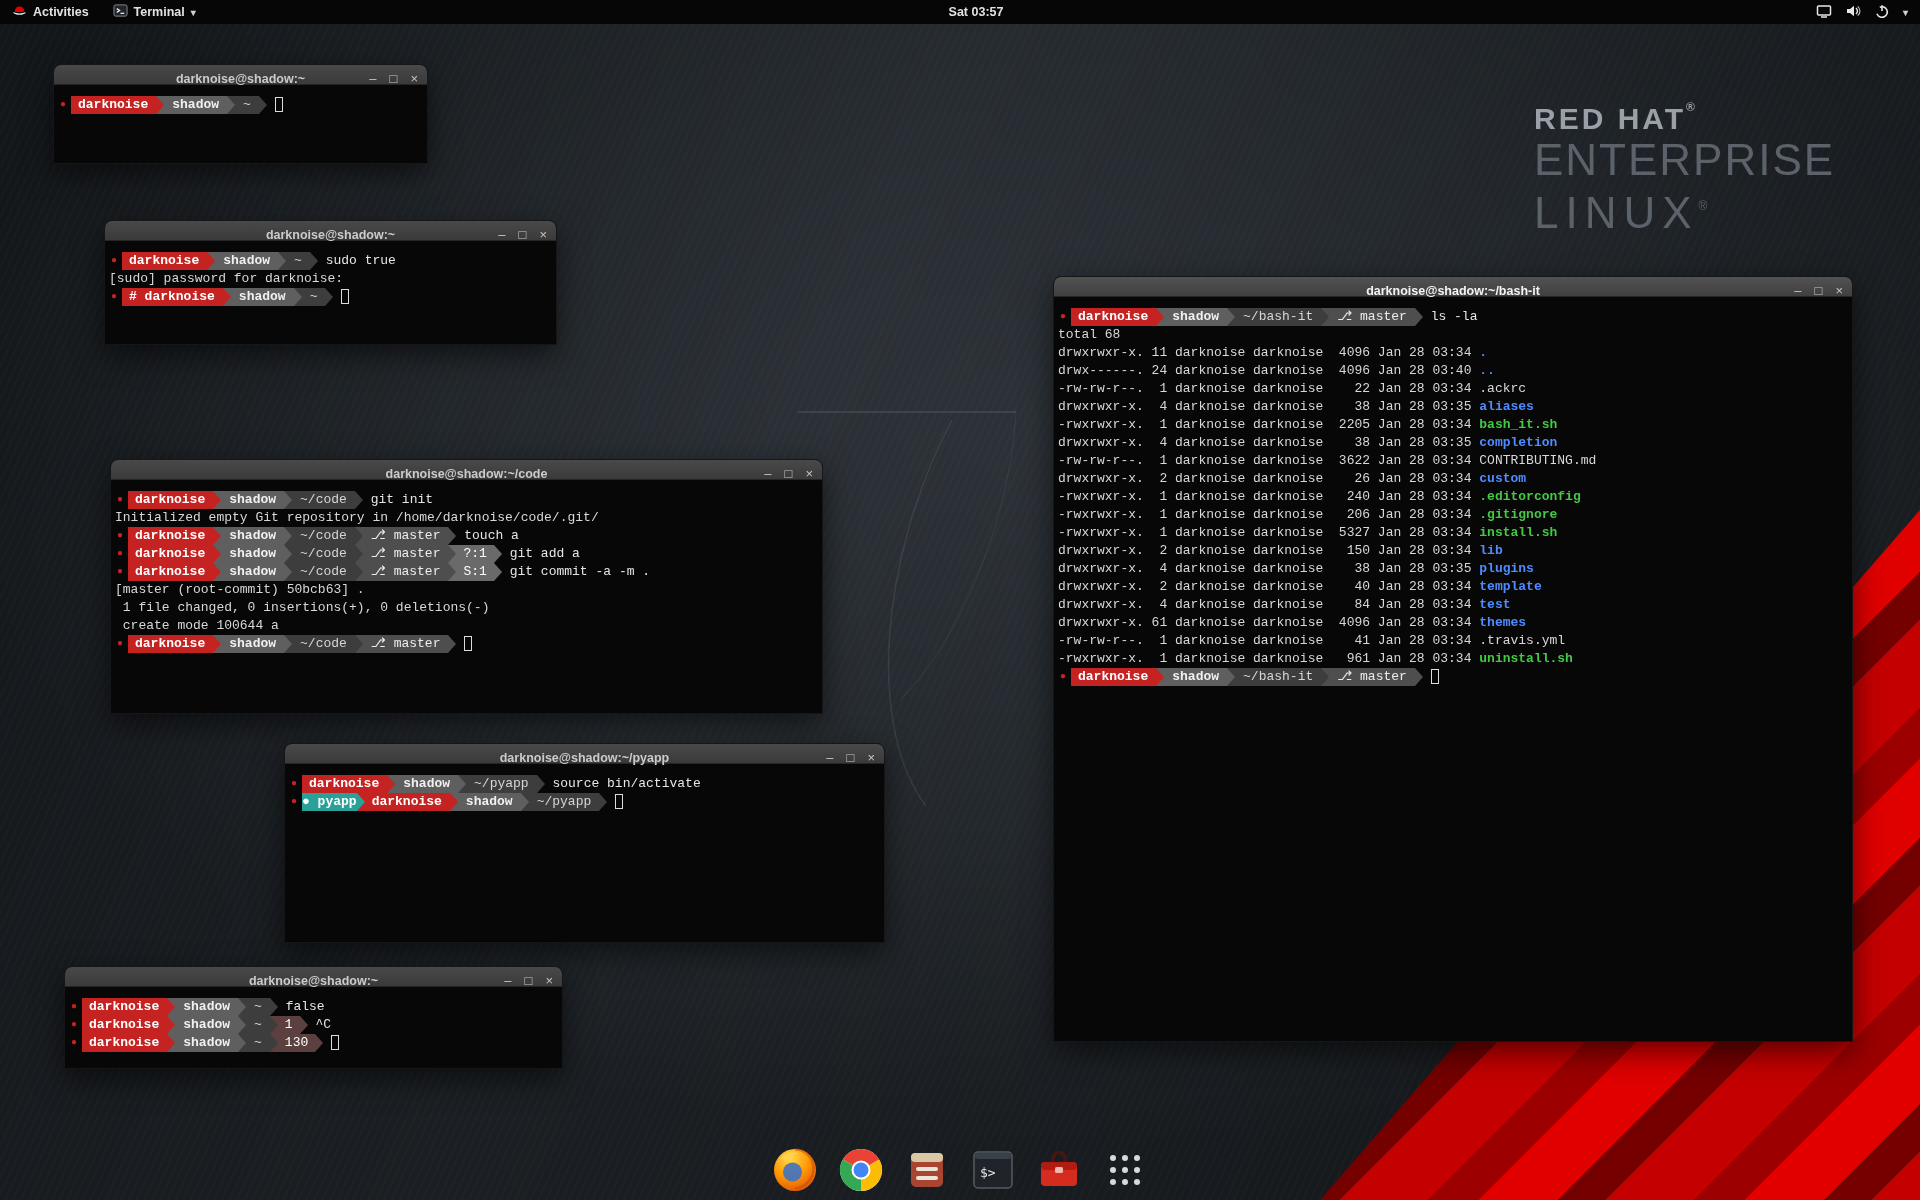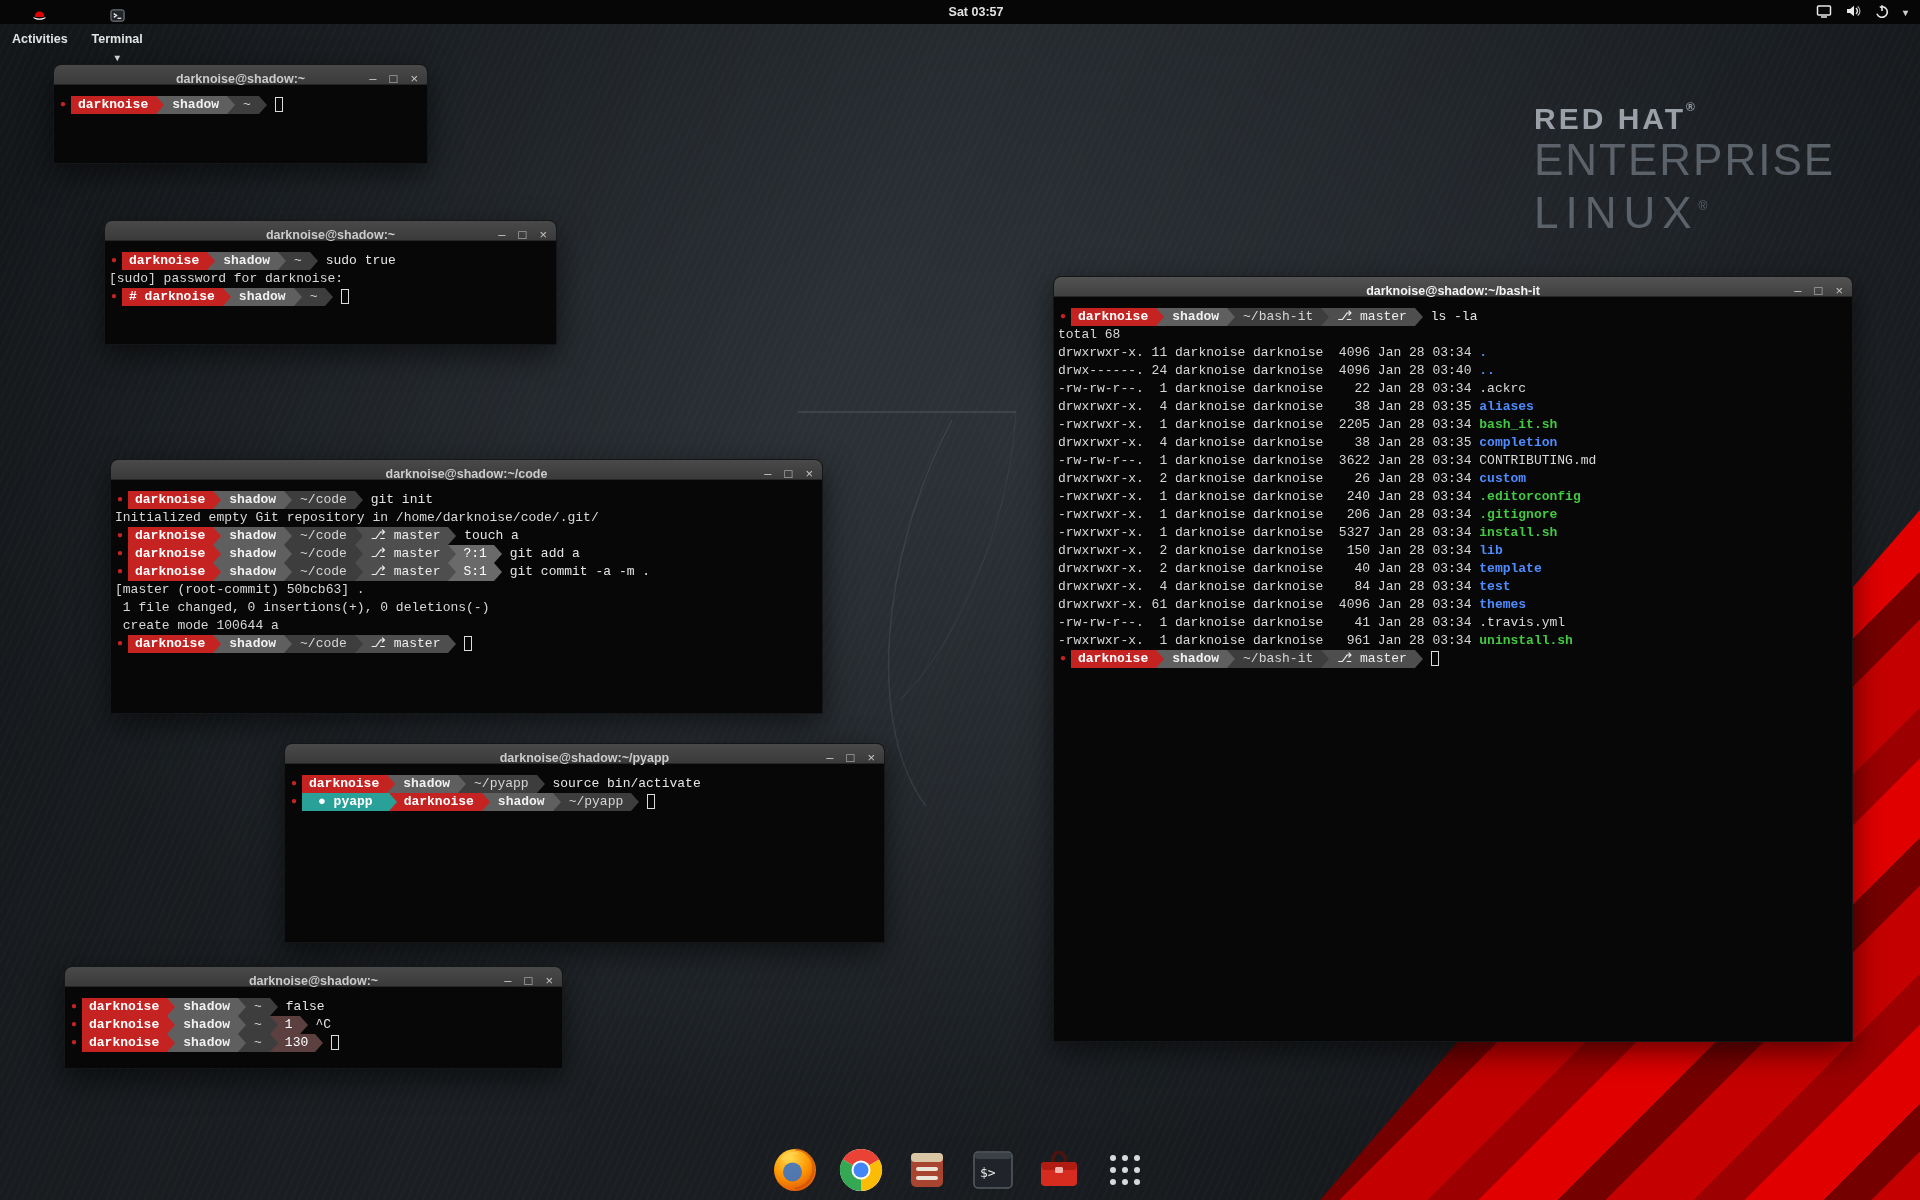--- a/index.html
+++ b/index.html
@@ -20,21 +20,21 @@
   
   #brand { position:absolute; left:1534px; top:100px; color:#99a0a7; user-select:none; }
   .brand-redhat { font-size:30px; font-weight:bold; letter-spacing:3px; color:#99a0a7; }
   .brand-big { font-size:44px; font-weight:400; color:#5b626a; letter-spacing:2px; line-height:47px; }
   .brand-linux { letter-spacing:7px; }
   #brand sup { font-size:12px; vertical-align:18px; }
 
   
   #topbar { position:absolute; top:0; left:0; right:0; height:24px; background:#060606;
     display:flex; align-items:center; z-index:60; color:#e2e2e2; font-size:12.5px; font-weight:bold; }
-  .tb-item { display:flex; align-items:center; gap:6px; padding:8px 12px; height:25px;flex-direction:column; }
+  .tb-item { display:flex; align-items:center; gap:6px; padding:8px 12px; height:25px; }
   #clock { position:absolute; left:50%; transform:translateX(-50%); line-height:24px;margin-left:16px; }
   #system-area { margin-left:auto; display:flex; align-items:center; gap:13px; padding-right:12px; }
   .caret { font-size:10px; color:#cfcfcf; }
 
   
   #windows-layer { position:absolute; inset:0; z-index:10; }
   .term-window { position:absolute; background:var(--terminal-bg,#070707);
     border:1px solid #141618; border-radius:8px 8px 2px 2px; overflow:hidden;
     box-shadow:0 10px 30px rgba(0,0,0,0.55); }
   .titlebar { height:20px; background:linear-gradient(#494949,#3a3a3a); border-bottom:1px solid #262626;
@@ -46,21 +46,21 @@
     padding:3px 0 0 4px; font-family:Liberation Mono, monospace; font-size:13px; color:var(--plain-fg,#d8d8d8); }
   .tline { white-space:pre; height:18px; line-height:18px; }
   .tk { display:inline-block; height:18px; line-height:18px; vertical-align:top; }
   .tk-hat   { color:var(--user-bg); padding:0 5px 0 2px; font-size:10px; }
   .tk-user  { background:var(--user-bg); color:#ffffff; font-weight:bold; padding:0 8px 0 7px; }
   .tk-host  { background:var(--host-bg); color:#f1f1f1; font-weight:bold; padding:0 8px; }
   .tk-path  { background:var(--path-bg); color:#d6d6d6; padding:0 8px; }
   .tk-git   { background:var(--git-bg);  color:#ededed; padding:0 8px; }
   .tk-gitst { background:var(--gitst-bg);color:#ffffff; padding:0 7px; }
   .tk-exit  { background:var(--exit-bg); color:#ffffff; padding:0 7px; }
-  .tk-venv  { background:var(--venv-bg); color:#ffffff; font-weight:bold; padding:0 16px; }
+  .tk-venv  { background:var(--venv-bg); color:#ffffff; font-weight:bold; padding:0 0; }
   .tk-plain { color:var(--plain-fg); }
   .tk-cmd   { color:var(--cmd-fg); }
   .tk-dir   { color:var(--dir-fg); font-weight:bold; }
   .tk-exec  { color:var(--exec-fg); font-weight:bold; }
   .tk-cursor{ width:8px; height:15px; border:1px solid #dcdcdc; margin-top:1px; }
   .tk-arrow { display:inline-block; width:0; height:0; vertical-align:top;
     border-top:9px solid transparent; border-bottom:9px solid transparent; border-left:8px solid transparent; }
 
   
   #dock { position:absolute; left:50%; bottom:6px; transform:translateX(-50%);
@@ -229,20 +229,21 @@
         <div class="tline"><span class="tk tk-plain">-rw-rw-r--.  1 darknoise darknoise    22 Jan 28 03:34 </span><span class="tk tk-plain">.ackrc</span></div>
         <div class="tline"><span class="tk tk-plain">drwxrwxr-x.  4 darknoise darknoise    38 Jan 28 03:35 </span><span class="tk tk-dir">aliases</span></div>
         <div class="tline"><span class="tk tk-plain">-rwxrwxr-x.  1 darknoise darknoise  2205 Jan 28 03:34 </span><span class="tk tk-exec">bash_it.sh</span></div>
         <div class="tline"><span class="tk tk-plain">drwxrwxr-x.  4 darknoise darknoise    38 Jan 28 03:35 </span><span class="tk tk-dir">completion</span></div>
         <div class="tline"><span class="tk tk-plain">-rw-rw-r--.  1 darknoise darknoise  3622 Jan 28 03:34 </span><span class="tk tk-plain">CONTRIBUTING.md</span></div>
         <div class="tline"><span class="tk tk-plain">drwxrwxr-x.  2 darknoise darknoise    26 Jan 28 03:34 </span><span class="tk tk-dir">custom</span></div>
         <div class="tline"><span class="tk tk-plain">-rwxrwxr-x.  1 darknoise darknoise   240 Jan 28 03:34 </span><span class="tk tk-exec">.editorconfig</span></div>
         <div class="tline"><span class="tk tk-plain">-rwxrwxr-x.  1 darknoise darknoise   206 Jan 28 03:34 </span><span class="tk tk-exec">.gitignore</span></div>
         <div class="tline"><span class="tk tk-plain">-rwxrwxr-x.  1 darknoise darknoise  5327 Jan 28 03:34 </span><span class="tk tk-exec">install.sh</span></div>
         <div class="tline"><span class="tk tk-plain">drwxrwxr-x.  2 darknoise darknoise   150 Jan 28 03:34 </span><span class="tk tk-dir">lib</span></div>
+        <div class="tline"><span class="tk tk-plain">drwxrwxr-x.  4 darknoise darknoise    38 Jan 28 03:35 </span><span class="tk tk-dir">plugins</span></div>
         <div class="tline"><span class="tk tk-plain">drwxrwxr-x.  2 darknoise darknoise    40 Jan 28 03:34 </span><span class="tk tk-dir">template</span></div>
         <div class="tline"><span class="tk tk-plain">drwxrwxr-x.  4 darknoise darknoise    84 Jan 28 03:34 </span><span class="tk tk-dir">test</span></div>
         <div class="tline"><span class="tk tk-plain">drwxrwxr-x. 61 darknoise darknoise  4096 Jan 28 03:34 </span><span class="tk tk-dir">themes</span></div>
         <div class="tline"><span class="tk tk-plain">-rw-rw-r--.  1 darknoise darknoise    41 Jan 28 03:34 </span><span class="tk tk-plain">.travis.yml</span></div>
         <div class="tline"><span class="tk tk-plain">-rwxrwxr-x.  1 darknoise darknoise   961 Jan 28 03:34 </span><span class="tk tk-exec">uninstall.sh</span></div>
         <div class="tline"><span class="tk tk-hat">●</span><span class="tk tk-user">darknoise</span><span class="tk-arrow" style="border-left-color: rgb(197, 35, 34); background-color: rgb(95, 95, 95);"></span><span class="tk tk-host">shadow</span><span class="tk-arrow" style="border-left-color: rgb(95, 95, 95); background-color: rgb(61, 61, 61);"></span><span class="tk tk-path">~/bash-it</span><span class="tk-arrow" style="border-left-color: rgb(61, 61, 61); background-color: rgb(78, 78, 78);"></span><span class="tk tk-git">⎇ master</span><span class="tk-arrow" style="border-left-color: rgb(78, 78, 78);"></span><span class="tk tk-plain"> </span><span class="tk tk-cursor"></span></div>
       </div>
   </div>
   </div>
 

